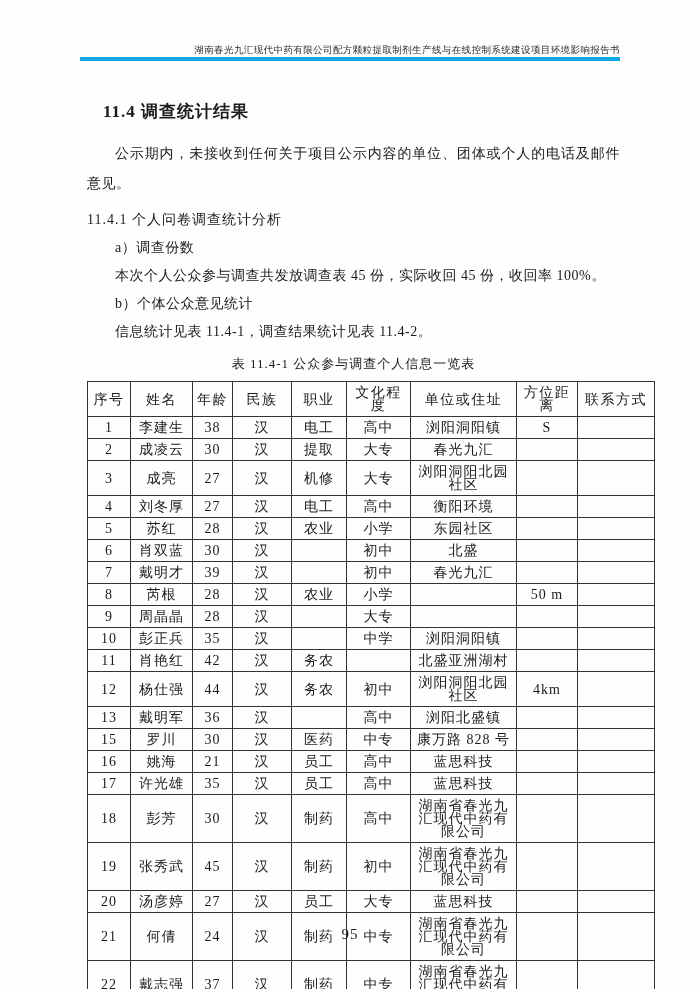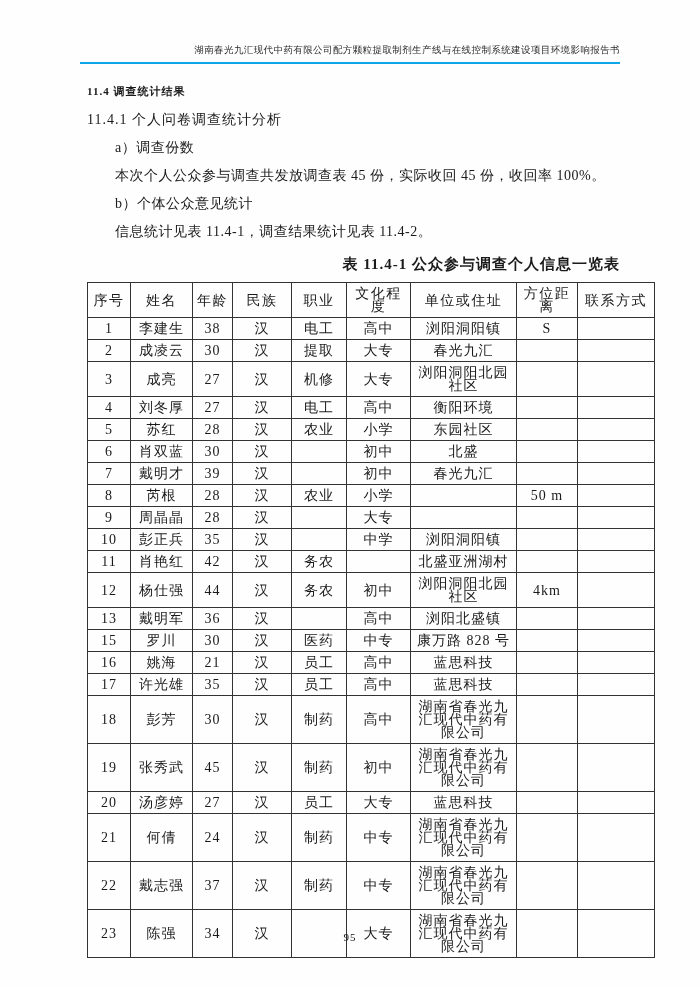--- a/index.html
+++ b/index.html
@@ -15,36 +15,35 @@
   }
   .doc-header {
     position: absolute;
     top: 44px;
     left: 80px;
     right: 80px;
     text-align: right;
     font-size: 9.5px;
     letter-spacing: 0.4px;
     color: #2a2a2a;
-    padding-bottom: 5px;
-    border-bottom: 2px solid #0ea5e9;
+    border-bottom: 4px solid #0ea5e9;
     white-space: nowrap;
   }
   .content {
     position: absolute;
     top: 84px;
     left: 87px;
     width: 533px;
     font-size: 14px;
     letter-spacing: 0.5px;
   }
   .h1 {
-    font-size: 11px;
+    font-size: 17px;
     font-weight: bold;
-    margin: 0;
+    margin: 16px;
     letter-spacing: 1px;
   }
   .para {
     margin: 9px 0 0 0;
     line-height: 30px;
     text-indent: 2em;
     text-align: justify;
   }
   .h2 {
     font-size: 14px;
@@ -52,23 +51,23 @@
     margin: 12px 0 0 0;
     letter-spacing: 1px;
   }
   .line-ind {
     margin: 10px 0 0 0;
     padding-left: 2em;
     line-height: 18px;
   }
   .table-title {
     margin: 14px 0 0 0;
-    text-align: right;
-    font-weight: bold;
-    font-size: 15px;
+    text-align: center;
+    font-weight: normal;
+    font-size: 13px;
     letter-spacing: 1px;
   }
   table.survey {
     width: 533px;
     margin: 8px auto 0 auto;
     border-collapse: collapse;
     table-layout: fixed;
     font-size: 14px;
     border: 1.5px solid #222;
   }
@@ -92,35 +91,36 @@
   .c5 { width: 59px; }
   .c6 { width: 101px; }
   .c7 { width: 56px; }
   .c8 { width: 72px; }
   .page-number {
     position: absolute;
     bottom: 46px;
     left: 0;
     width: 100%;
     text-align: center;
-    font-size: 11px;
+    font-size: 15px;
     letter-spacing: 1px;
   }
 </style>
 </head>
 <body>
 
 <div class="page">
 
   <div class="doc-header">湖南春光九汇现代中药有限公司配方颗粒提取制剂生产线与在线控制系统建设项目环境影响报告书</div>
 
   <div class="content">
 
     <p class="h1">11.4  调查统计结果</p>
 
+    <p class="para">公示期内，未接收到任何关于项目公示内容的单位、团体或个人的电话及邮件意见。</p>
 
     <p class="h2">11.4.1 个人问卷调查统计分析</p>
 
     <p class="line-ind">a）调查份数</p>
 
     <p class="line-ind">本次个人公众参与调查共发放调查表 45 份，实际收回 45 份，收回率 100%。</p>
 
     <p class="line-ind">b）个体公众意见统计</p>
 
     <p class="line-ind">信息统计见表 11.4-1，调查结果统计见表 11.4-2。</p>

